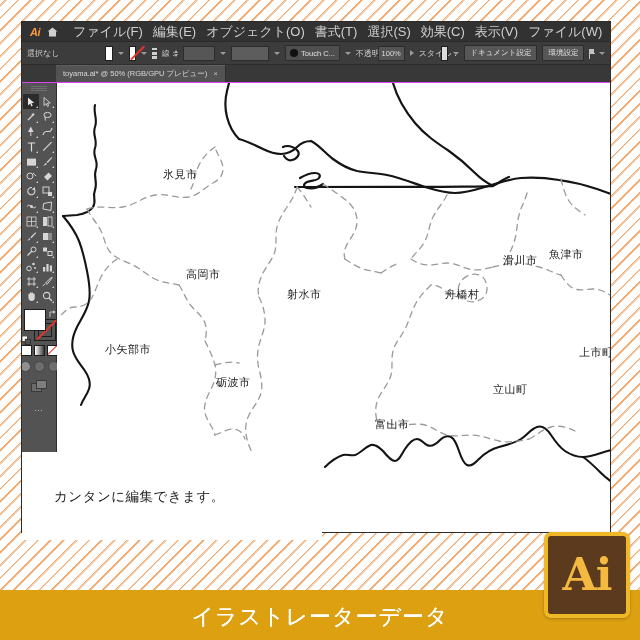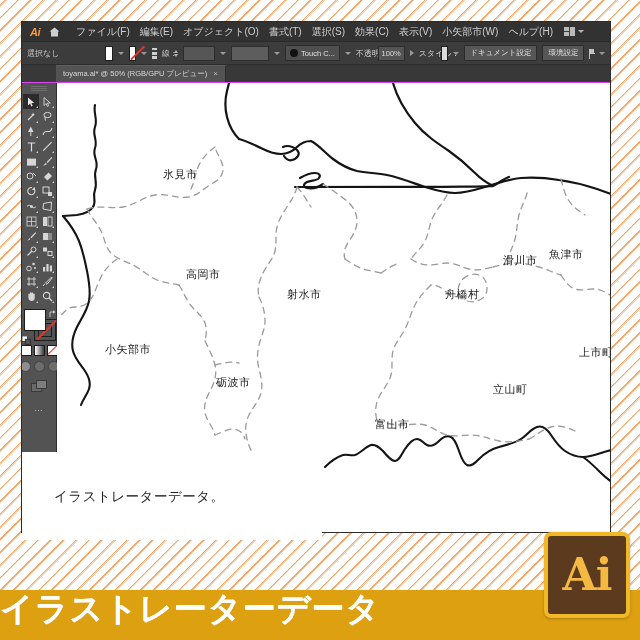--- a/index.html
+++ b/index.html
@@ -41,21 +41,21 @@
   .menubar{
     height:19px;background:#323232;display:flex;align-items:center;
     padding-left:4px;color:#c8c8c8;font-size:8px;white-space:nowrap;
     border-bottom:1px solid #2a2a2a;
   }
   .ai-mark{
     color:#ff9a3c;font-weight:bold;font-size:11px;font-style:italic;
     padding:0 7px 0 4px;letter-spacing:-0.5px;
   }
   .home-ico{width:14px;height:14px;display:flex;align-items:center;justify-content:center;margin-right:10px;}
-  .menubar .mi{padding:0 5px;color:#cfcfcf;font-size:10px;}
+  .menubar .mi{padding:0 5px;color:#cfcfcf;font-size:13px;}
   .ws-chip{display:inline-flex;align-items:center;gap:3px;margin-left:6px;}
   .ws-sq{width:11px;height:9px;background:#b9b9b9;display:block;position:relative;}
   .ws-sq:after{content:"";position:absolute;left:5px;top:0;width:1px;height:9px;background:#3f3f3f;}
   .ws-sq:before{content:"";position:absolute;left:0;top:4px;width:5px;height:1px;background:#3f3f3f;}
   .caret{width:0;height:0;border-left:3px solid transparent;border-right:3px solid transparent;border-top:3.5px solid #b5b5b5;display:inline-block;}
 
   
   .controlbar{
     height:22px;background:#3c3c3c;border-bottom:1px solid #2d2d2d;
     display:flex;align-items:center;gap:5px;padding:0 5px;color:#cccccc;font-size:8px;white-space:nowrap;
@@ -145,22 +145,22 @@
   #caption div{
     font-size:13.5px;color:#1c1c1c;line-height:1.65;letter-spacing:0.5px;
     font-family:"DejaVu Sans","Liberation Sans",sans-serif;
   }
 
   
   #ribbon{
     position:absolute;left:0;bottom:0;width:640px;height:50px;background:#dda011;z-index:6;
   }
   #ribbon-text{
-    position:absolute;left:0;bottom:8px;width:640px;text-align:left;z-index:8;
-    font-size:33px;font-weight:bold;color:#ffffff;letter-spacing:1px;
+    position:absolute;left:0;bottom:8px;width:640px;text-align:center;z-index:8;
+    font-size:22px;font-weight:normal;color:#ffffff;letter-spacing:1px;
     font-family:"DejaVu Sans","Liberation Sans",sans-serif;
     text-shadow:0 0 0 #fff;
   }
 
   
   #ai-badge{
     position:absolute;right:10px;bottom:22px;width:78px;height:78px;z-index:9;
     background:#5c3a1e;border:4px solid #f0b726;border-radius:7px;
     display:flex;align-items:center;justify-content:center;
     box-shadow:0 1px 3px rgba(0,0,0,0.25);
@@ -184,21 +184,21 @@
           <path d="M5.5 0.6 L10.4 4.6 L9 4.6 L9 9.4 L2 9.4 L2 4.6 L0.6 4.6 Z" fill="#cfcfcf"></path>
         </svg>
     </span>
     <span class="mi">ファイル(F)</span>
     <span class="mi">編集(E)</span>
     <span class="mi">オブジェクト(O)</span>
     <span class="mi">書式(T)</span>
     <span class="mi">選択(S)</span>
     <span class="mi">効果(C)</span>
     <span class="mi">表示(V)</span>
-    <span class="mi">小矢部市(W)</span>
+    <span class="mi">ファイル(W)</span>
     <span class="mi">ヘルプ(H)</span>
     <span class="ws-chip">
       <span class="ws-sq"></span>
         <span class="caret"></span>
     </span>
   </div>
 
   <div class="controlbar">
     <span class="cb-label">選択なし</span>
     <span style="width:58px"></span>
@@ -531,21 +531,21 @@
       <span class="city-label" style="left:436px;top:299px">立山町</span>
       <span class="city-label" style="left:48px;top:259px">小矢部市</span>
       <span class="city-label" style="left:159px;top:292px">砺波市</span>
       <span class="city-label" style="left:318px;top:334px">富山市</span>
       <span class="city-label" style="left:97px;top:421px">南砺市</span>
     </div>
   </div>
 </div>
 
 <div id="caption">
-  <div>イラストレーターデータ。</div>
+  <div>カンタンに編集できます。</div>
 </div>
 
 <div id="ribbon"></div>
 <div id="ribbon-text">イラストレーターデータ</div>
 
 <div id="ai-badge">
   <span>Ai</span>
 </div>
 
 </body></html>

